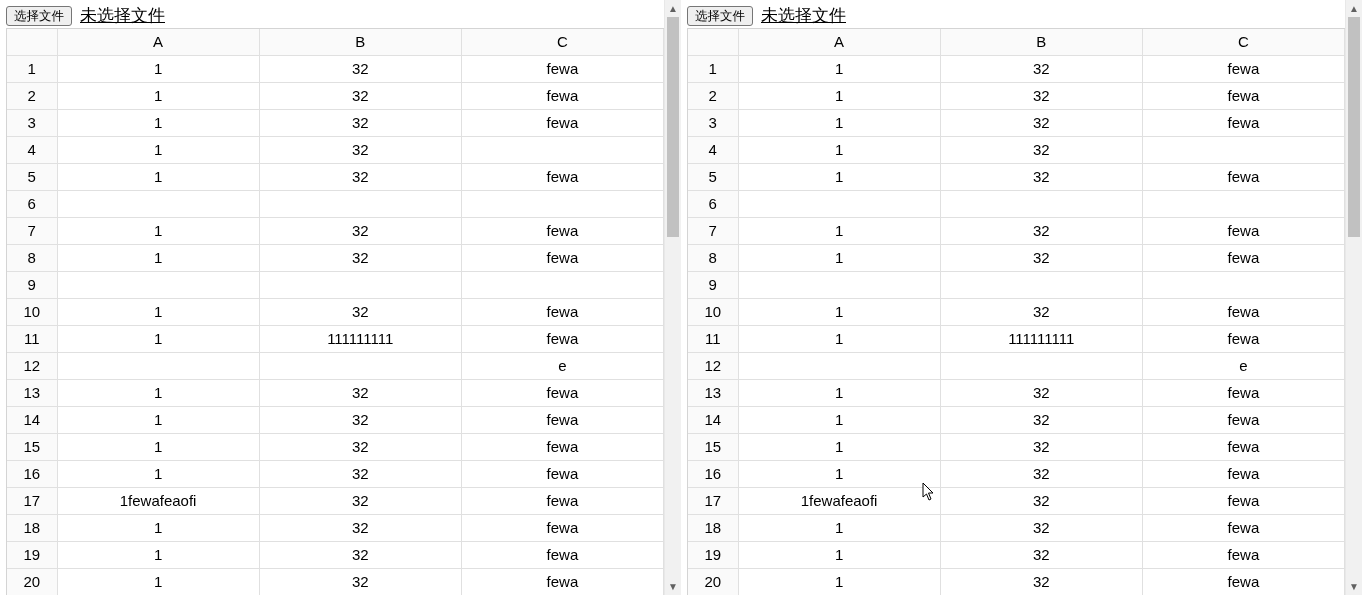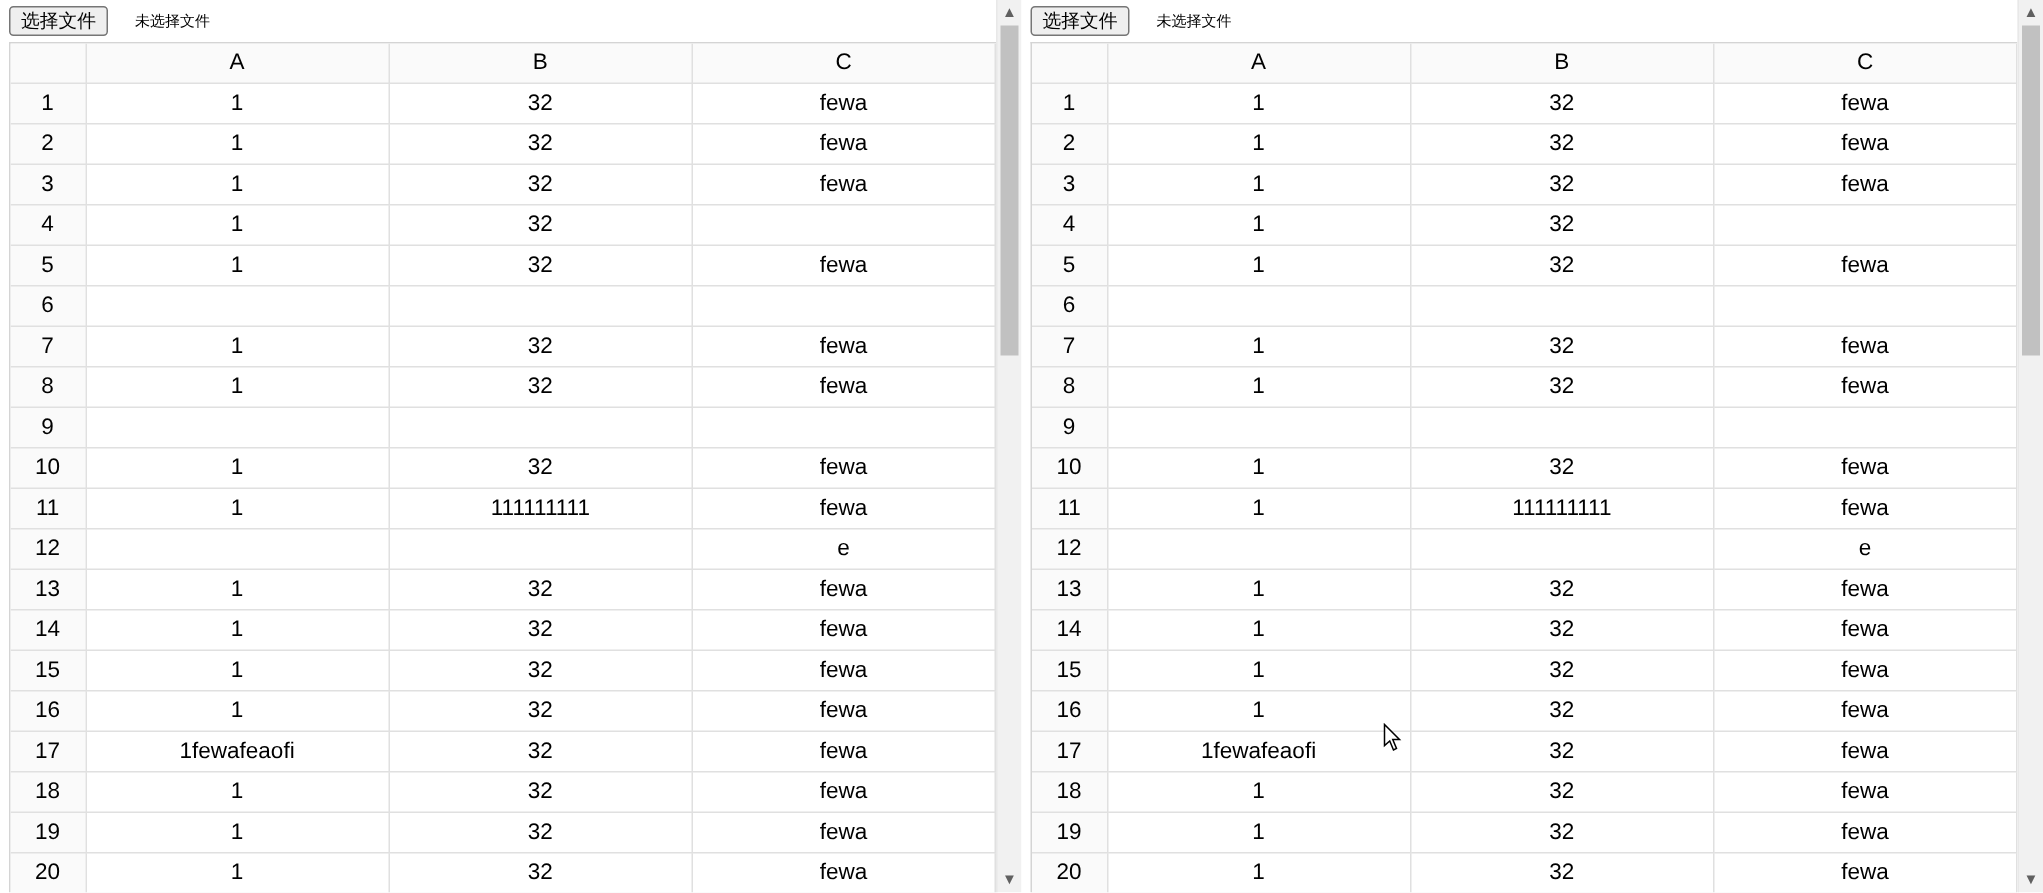--- a/index.html
+++ b/index.html
@@ -31,36 +31,37 @@
   }
   .pane-content {
     position: absolute;
     left: 0; top: 0; right: 17px; bottom: 0;
     overflow: hidden;
   }
   .file-row {
     padding: 4px 6px 4px 6px;
     display: flex;
     align-items: center;
-    gap: 18px;
+    gap: 8px;
     font-size: 13px;
   }
   .file-btn {
     font-family: inherit;
     font-size: 12.5px;
     padding: 1px 7px;
     border: 1px solid #767676;
     border-radius: 3px;
     background: #efefef;
     cursor: pointer;
     line-height: 16px;
   }
   .file-status {
-    font-size: 10px;
+    font-size: 17px;
     color: #000;
+    text-decoration: underline;
   }
   .grid-wrap {
     position: absolute;
     left: 6px; right: 0; top: 28px; bottom: 0;
     border-top: 1px solid #d4d4d4;
     border-left: 1px solid #d4d4d4;
     overflow: hidden;
   }
   table.sheet {
     border-collapse: collapse;

